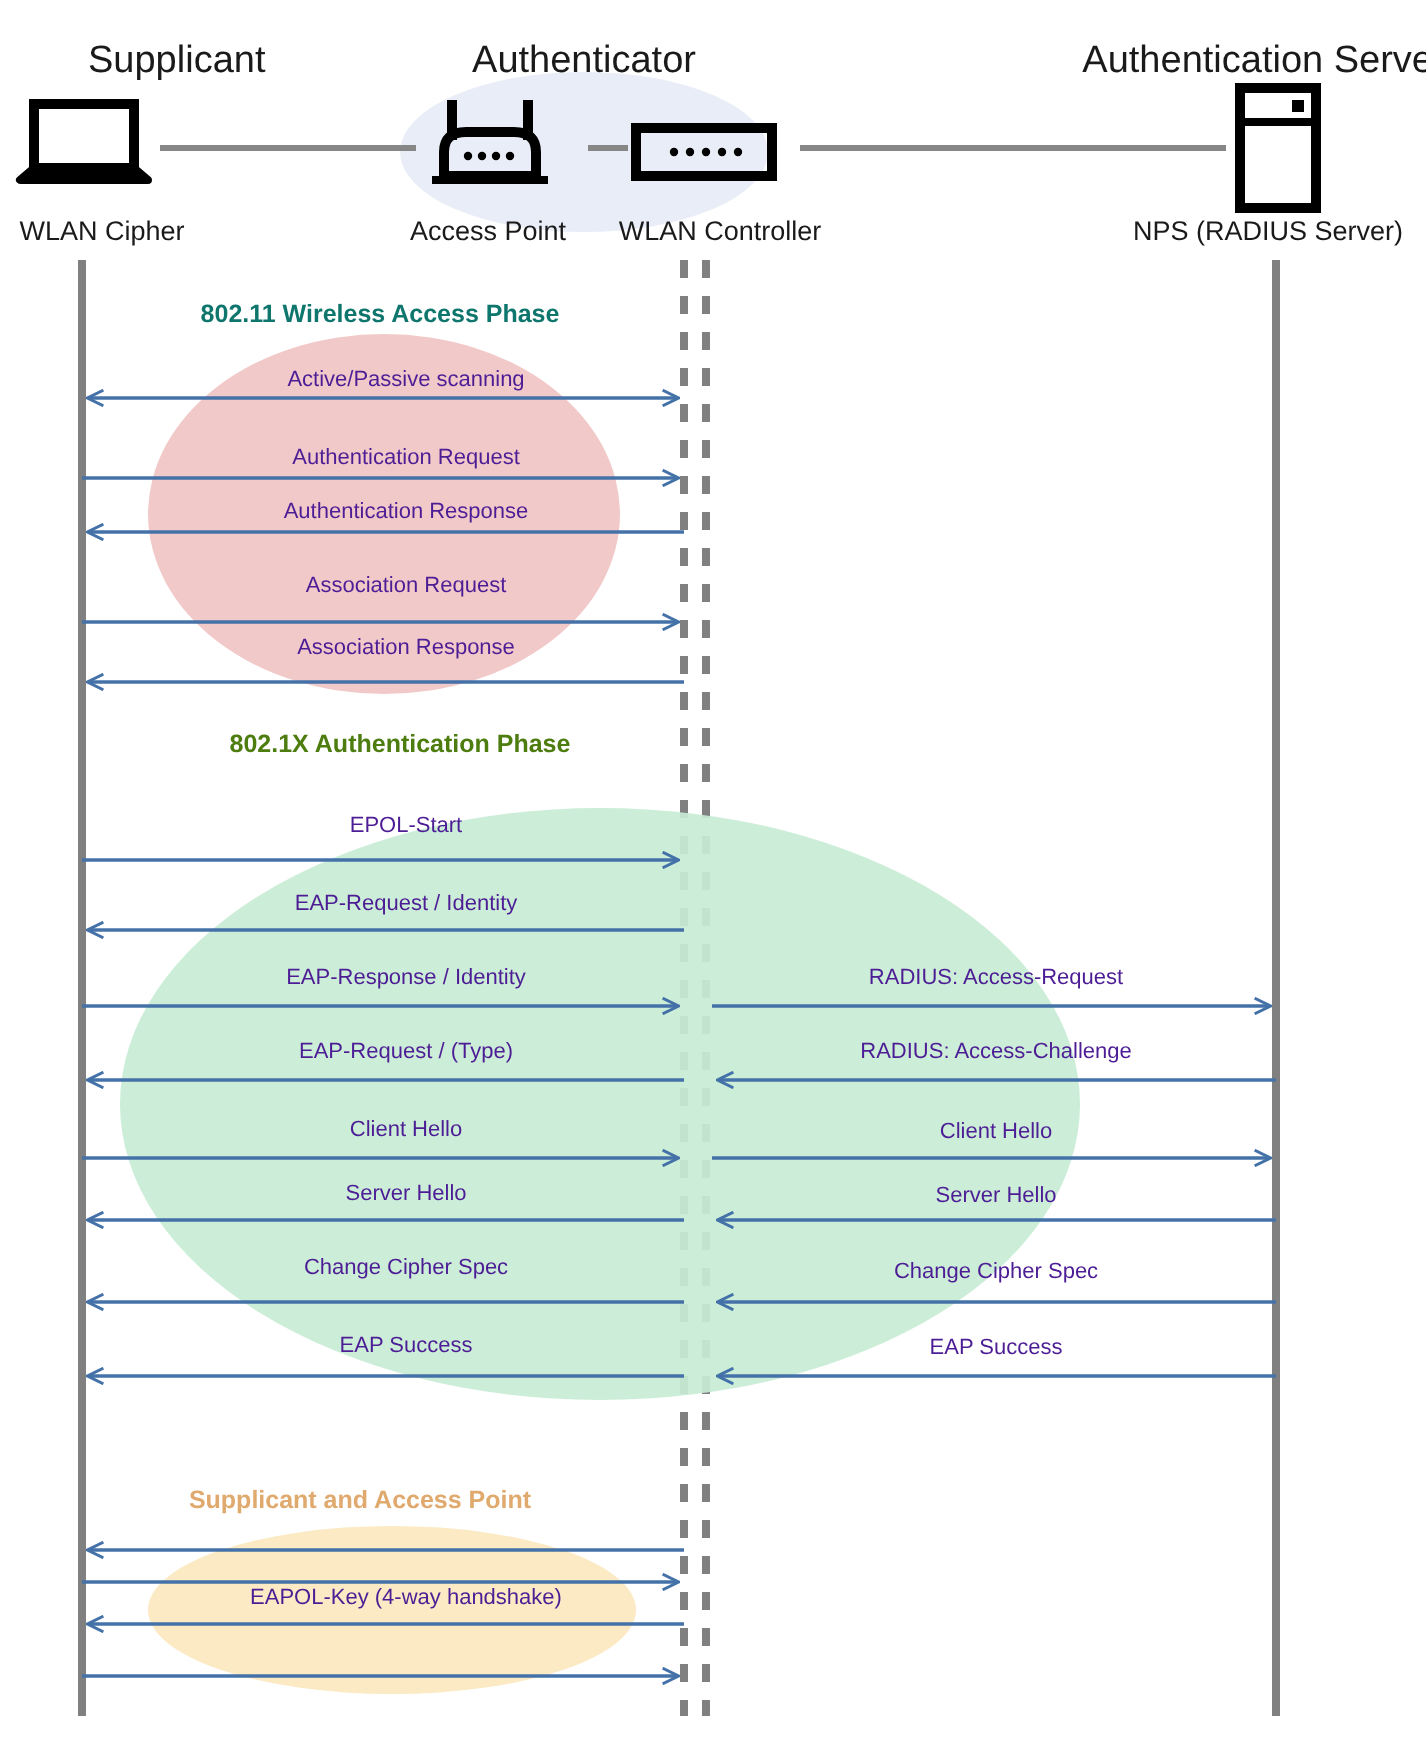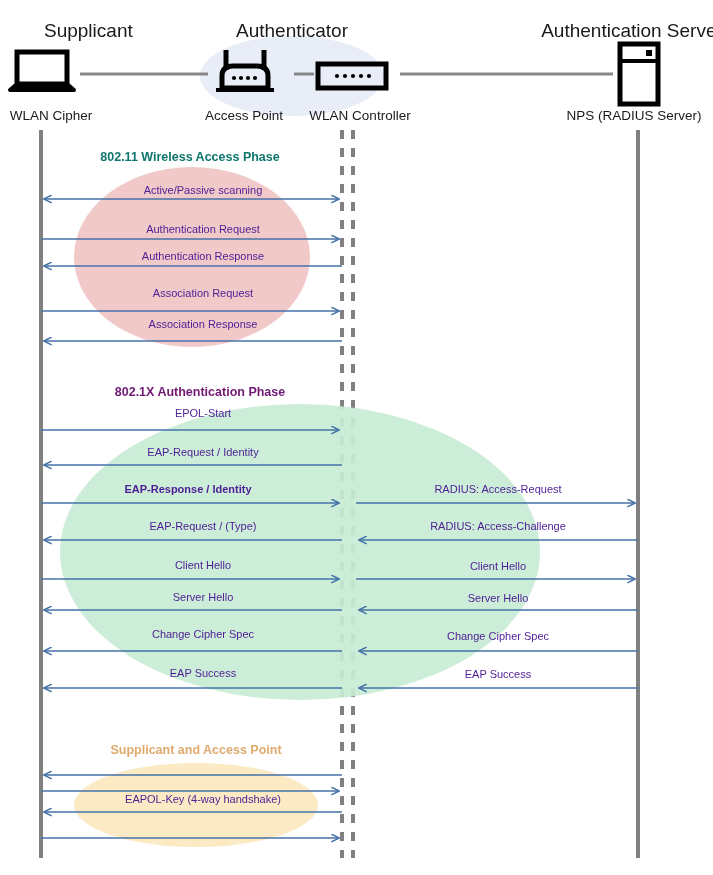--- a/index.html
+++ b/index.html
@@ -151,32 +151,32 @@
   <div class="txt actor-title" style="left:44px; top:21px;">Supplicant</div>
   <div class="txt actor-title centered" style="left:292px; top:21px;">Authenticator</div>
   <div class="txt actor-title centered" style="left:632px; top:21px;">Authentication Server</div>
 
   <div class="txt actor-sub centered" style="left:51px; top:109px;">WLAN Cipher</div>
   <div class="txt actor-sub centered" style="left:244px; top:109px;">Access Point</div>
   <div class="txt actor-sub centered" style="left:360px; top:109px;">WLAN Controller</div>
   <div class="txt actor-sub centered" style="left:634px; top:109px;">NPS (RADIUS Server)</div>
 
   <div class="txt phase-label centered" style="left:190px; top:148px; color:#0f766e;text-align:center;">802.11 Wireless Access Phase</div>
-  <div class="txt phase-label centered" style="left:200px; top:383px; color:#701a75;">802.1X Authentication Phase</div>
-  <div class="txt phase-label centered" style="left:196px; top:741px; color:#e0a96d;">Supplicant and Access Point</div>
+  <div class="txt phase-label centered" style="left:200px; top:363px; color:#4d7c0f;">802.1X Authentication Phase</div>
+  <div class="txt phase-label centered" style="left:180px; top:741px; color:#e0a96d;">Supplicant and Access Point</div>
 
   <div class="txt msg-label centered" style="left:203px; top:185px;">Active/Passive scanning</div>
   <div class="txt msg-label centered" style="left:203px; top:224px;">Authentication Request</div>
   <div class="txt msg-label centered" style="left:203px; top:251px;">Authentication Response</div>
   <div class="txt msg-label centered" style="left:203px; top:288px;">Association Request</div>
   <div class="txt msg-label centered" style="left:203px; top:319px;">Association Response</div>
 
   <div class="txt msg-label centered" style="left:203px; top:408px;">EPOL-Start</div>
   <div class="txt msg-label centered" style="left:203px; top:447px;">EAP-Request / Identity</div>
-  <div class="txt msg-label centered" style="left:188px; top:484px;font-weight:bold;">EAP-Response / Identity</div>
+  <div class="txt msg-label centered" style="left:203px; top:484px;">EAP-Response / Identity</div>
   <div class="txt msg-label centered" style="left:203px; top:521px;">EAP-Request / (Type)</div>
   <div class="txt msg-label centered" style="left:203px; top:560px;">Client Hello</div>
   <div class="txt msg-label centered" style="left:203px; top:592px;">Server Hello</div>
   <div class="txt msg-label centered" style="left:203px; top:629px;">Change Cipher Spec</div>
   <div class="txt msg-label centered" style="left:203px; top:668px;">EAP Success</div>
   <div class="txt msg-label centered" style="left:203px; top:794px;">EAPOL-Key (4-way handshake)</div>
 
   <div class="txt msg-label centered" style="left:498px; top:484px;">RADIUS: Access-Request</div>
   <div class="txt msg-label centered" style="left:498px; top:521px;">RADIUS: Access-Challenge</div>
   <div class="txt msg-label centered" style="left:498px; top:561px;">Client Hello</div>

